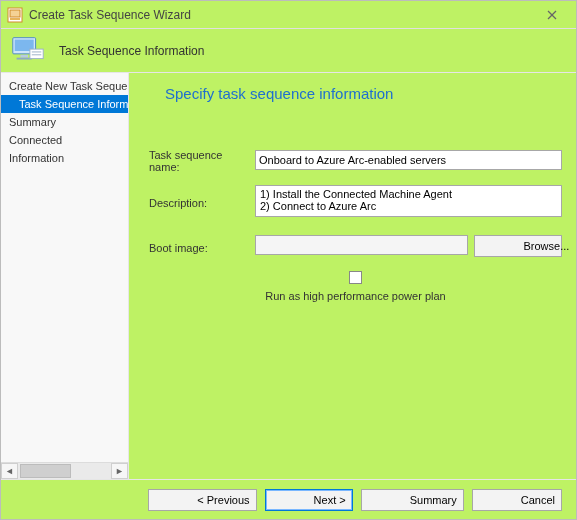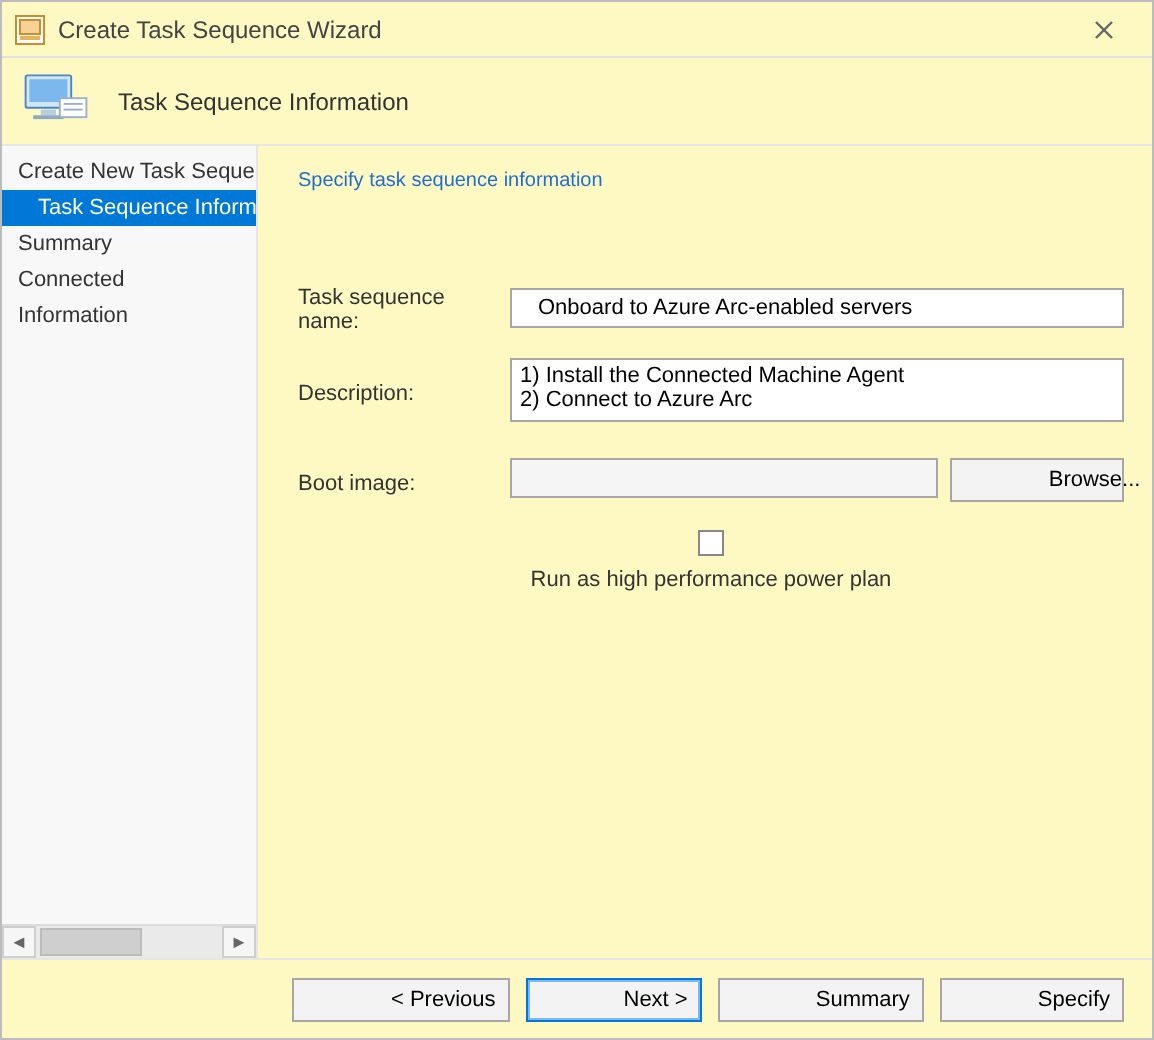--- a/index.html
+++ b/index.html
@@ -1,17 +1,17 @@
 <!DOCTYPE html>
 <html><head>
 <meta charset="utf-8">
 <style>
   * { box-sizing: border-box; }
   html, body { margin:0; padding:0; font-family: "Segoe UI", Tahoma, sans-serif; font-size:11px; color:#333; background:#fff; }
-  .window { width:577px; height:520px; border:1px solid #bcbcbc; background:#fef9c3; position:relative; display:flex; flex-direction:column; }
+  .window { width:577px; height:520px; border:1px solid #bcbcbc; background:#bef264; position:relative; display:flex; flex-direction:column; }
   .titlebar { height:28px; border-bottom:1px solid #e0e0e0; display:flex; align-items:center; padding:0 6px; gap:6px; }
   .titlebar .title { flex:1; font-size:12px; color:#444; }
   .titlebar .close { width:36px; height:20px; display:flex; align-items:center; justify-content:center; color:#666; cursor:pointer; }
   .app-icon { width:16px; height:16px; }
 
   .banner { height:44px; display:flex; align-items:center; gap:12px; padding:2px 10px 2px 8px; border-bottom:1px solid #e6e6e6; }
   .banner-icon { width:38px; height:38px; display:flex; align-items:center; justify-content:center; }
   .banner-title { font-size:12px; color:#333; }
 
   .body { flex:1; display:flex; min-height:0; }
@@ -20,26 +20,26 @@
   .steps { flex:1; padding-top:4px; }
   .step { padding:3px 6px 3px 8px; color:#333; white-space:nowrap; overflow:hidden; text-overflow:clip; cursor:pointer; }
   .step.sub { padding-left:18px; }
   .step.selected { background:#0078d7; color:#fff; }
   .h-scroll { height:17px; border-top:1px solid #dcdcdc; background:#f0f0f0; display:flex; align-items:stretch; }
   .h-scroll .sbtn { width:17px; border:1px solid #cfcfcf; background:#f6f6f6; display:flex; align-items:center; justify-content:center; color:#666; font-size:9px; cursor:pointer; }
   .h-scroll .track { flex:1; background:#eaeaea; position:relative; }
   .h-scroll .thumb { position:absolute; top:1px; bottom:1px; left:2px; width:55%; background:#cfcfcf; border:1px solid #bcbcbc; }
 
   .main { flex:1; padding:8px 14px 0 20px; display:flex; flex-direction:column; min-width:0; }
-  .main-title { color:#1e6fcf; font-size:10px; font-weight:400; margin:4px 0 44px 0; }
+  .main-title { color:#1e6fcf; font-size:15px; font-weight:400; margin:4px 0 44px 16px; }
 
   .form-row { display:flex; align-items:center; margin-bottom:12px; }
   .form-label { width:106px; padding-top:3px; color:#333; }
   .form-field { flex:1; display:flex; gap:6px; align-items:flex-start; }
-  input[type="text"].tf { width:100%; height:20px; border:1px solid #a7a7a7; padding:1px 13px; font:inherit; }
+  input[type="text"].tf { width:100%; height:20px; border:1px solid #a7a7a7; padding:1px 3px; font:inherit; }
   input[type="text"].tf:disabled { background:#f5f5f5; color:#999; }
   textarea.tf { width:100%; height:32px; border:1px solid #a7a7a7; padding:2px 4px; font:inherit; resize:none; overflow-y:scroll; }
   .btn { height:22px; min-width:80px; border:1px solid #a7a7a7; background:#f3f3f3; font:inherit; cursor:pointer;padding-left:48px; }
   .btn.default { border:1px solid #0078d7; box-shadow:0 0 0 1px #7ab7ff inset; }
 
   .chk-row { display:flex; align-items:center; gap:6px; margin-top:4px; margin-left:0; }
   .chk { width:13px; height:13px; border:1px solid #888; background:#fff; cursor:pointer; }
 
   .footer { height:40px; border-top:1px solid #e6e6e6; display:flex; align-items:center; justify-content:flex-end; gap:8px; padding:0 14px; }
 </style>
@@ -130,16 +130,16 @@
         <span>Run as high performance power plan</span>
       </div>
 
     </div>
   </div>
 
   <div class="footer">
     <button class="btn">&lt; Previous</button>
     <button class="btn default">Next &gt;</button>
     <button class="btn">Summary</button>
-    <button class="btn">Specify</button>
+    <button class="btn">Cancel</button>
   </div>
 
 </div>
 
 </body></html>

